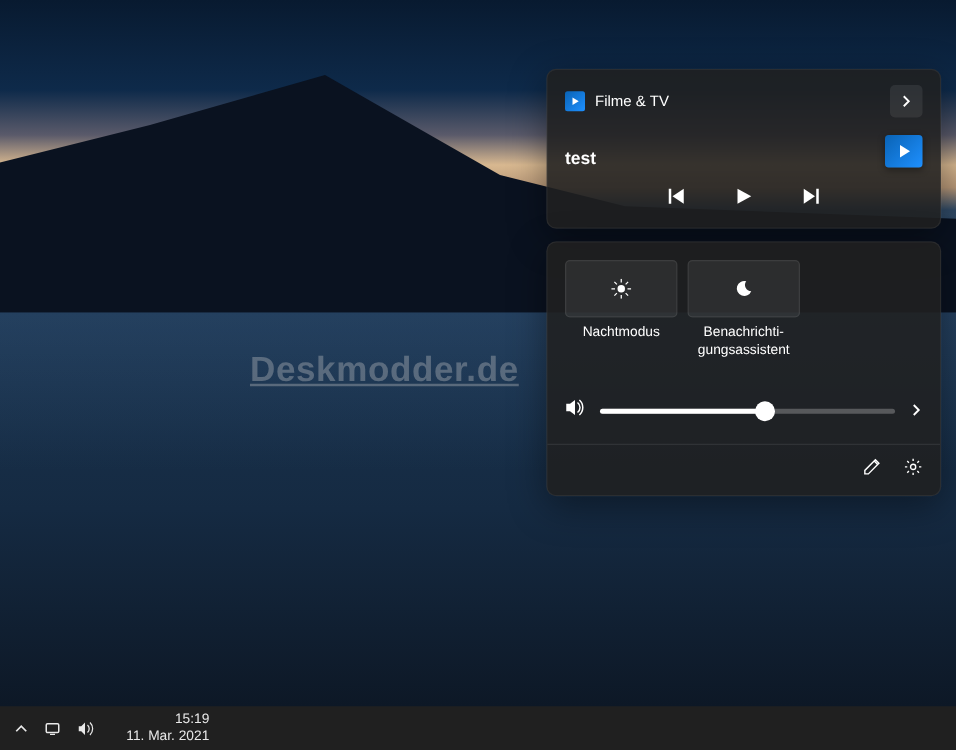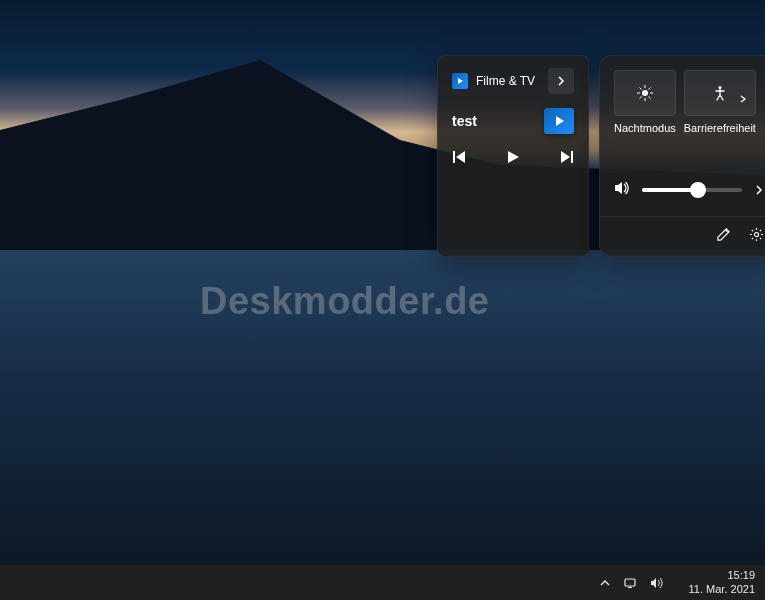--- a/index.html
+++ b/index.html
@@ -31,54 +31,54 @@
   .reflection::before {
     content: '';
     position: absolute; inset: 0;
     background: linear-gradient(to bottom, rgba(60,90,130,0.3), transparent 40%);
   }
 
   
   .watermark {
     position: absolute;
     top: 280px; left: 200px;
-    font-size: 38px;
+    font-size: 28px;
     font-weight: 600;
     color: rgba(200,200,200,0.35);
     letter-spacing: 0.5px;
     z-index: 5;
+    text-decoration: underline;
   }
 
   
   .taskbar {
     position: absolute;
     bottom: 0; left: 0; right: 0;
     height: 35px;
     background: #202020;
     display: flex;
     align-items: center;
-    justify-content: flex-end;
     padding: 0 10px;
     gap: 25px;
     color: #e8e8e8;
     font-size: 11px;
     z-index: 50;
   }
   .taskbar .tray { display: flex; align-items: center; gap: 12px; }
   .taskbar .datetime { text-align: right; line-height: 1.2; }
   .taskbar .ico { width: 14px; height: 14px; display: flex; align-items: center; justify-content: center; }
   .taskbar .ico svg { width: 14px; height: 14px; fill: #e8e8e8; }
 
   
   .panels {
     position: absolute;
     top: 55px; right: 12px;
     width: 316px;
     display: flex;
-    flex-direction: row;
+    flex-direction: column;
     gap: 10px;
     z-index: 40;
   }
   .panel {
     background: rgba(32,32,32,0.88);
     border: 1px solid rgba(255,255,255,0.06);
     border-radius: 8px;
     box-shadow: 0 8px 30px rgba(0,0,0,0.4);
     color: #fff;
   }
@@ -101,41 +101,41 @@
   .media-top .title { font-size: 12px; flex: 1; }
   .expand-btn {
     width: 26px; height: 26px;
     background: rgba(255,255,255,0.08);
     border-radius: 4px;
     display: flex; align-items: center; justify-content: center;
     cursor: pointer;
   }
   .expand-btn svg { width: 10px; height: 10px; fill: #fff; }
   .media-body {
-    display: flex; align-items: center; justify-content: space-between;
+    display: flex; align-items: flex-end; justify-content: space-between;
     margin-bottom: 16px;
   }
   .media-title { font-size: 14px; font-weight: 600; }
   .media-thumb {
     width: 30px; height: 26px;
     background: linear-gradient(135deg, #0a63b5, #1e90ff);
     border-radius: 3px;
     display: flex; align-items: center; justify-content: center;
     box-shadow: 0 2px 6px rgba(0,0,0,0.4);
   }
   .media-thumb .play-tri { width: 0; height: 0; border-left: 8px solid #fff; border-top: 5px solid transparent; border-bottom: 5px solid transparent; margin-left: 2px;}
   .media-controls {
     display: flex; justify-content: center; gap: 40px;
     padding-bottom: 4px;
   }
   .media-controls .ctrl { cursor: pointer; display: flex; align-items: center; justify-content: center; }
   .media-controls svg { width: 14px; height: 14px; fill: #fff; }
 
   
-  .qs { padding: 14px; border-radius: 13px; }
+  .qs { padding: 14px; }
   .qs-grid {
     display: grid;
     grid-template-columns: repeat(3, 1fr);
     gap: 8px;
   }
   .qs-tile {
     display: flex; flex-direction: column; align-items: center;
   }
   .qs-btn {
     width: 100%; height: 46px;
@@ -273,28 +273,25 @@
                 <line x1="2.5" y1="13.5" x2="4.5" y2="11.5"></line>
                 <line x1="11.5" y1="4.5" x2="13.5" y2="2.5"></line>
               </g>
             </svg>
         </div>
         <div class="qs-label">Nachtmodus</div>
       </div>
       <div class="qs-tile">
         <div class="qs-btn">
           <svg viewBox="0 0 16 16">
-              <circle cx="8" cy="2.5" r="1.5"></circle>
-              <path d="M8 4 L8 10 M4 6 L12 6 M8 10 L5 15 M8 10 L11 15" stroke="#fff" stroke-width="1.3" fill="none" stroke-linecap="round"></path>
+              <path d="M10 2 A6 6 0 1 0 14 10 A5 5 0 0 1 10 2"></path>
             </svg>
-          <span class="chev"><svg viewBox="0 0 8 8">
-                <path d="M2 1 L6 4 L2 7" stroke="#fff" stroke-width="1.2" fill="none"></path>
-              </svg></span>
         </div>
-        <div class="qs-label">Barrierefreiheit</div>
+        <div class="qs-label" style="white-space: pre-line;">Benachrichti-
+gungsassistent</div>
       </div>
     </div>
 
     <div class="vol">
       <div class="spk">
         <svg viewBox="0 0 16 16">
             <polygon points="1,5 4,5 8,2 8,14 4,11 1,11"></polygon>
             <path d="M10 4 A5 5 0 0 1 10 12 M11.5 2 A8 8 0 0 1 11.5 14" stroke="#fff" stroke-width="1.2" fill="none"></path>
           </svg>
       </div>

